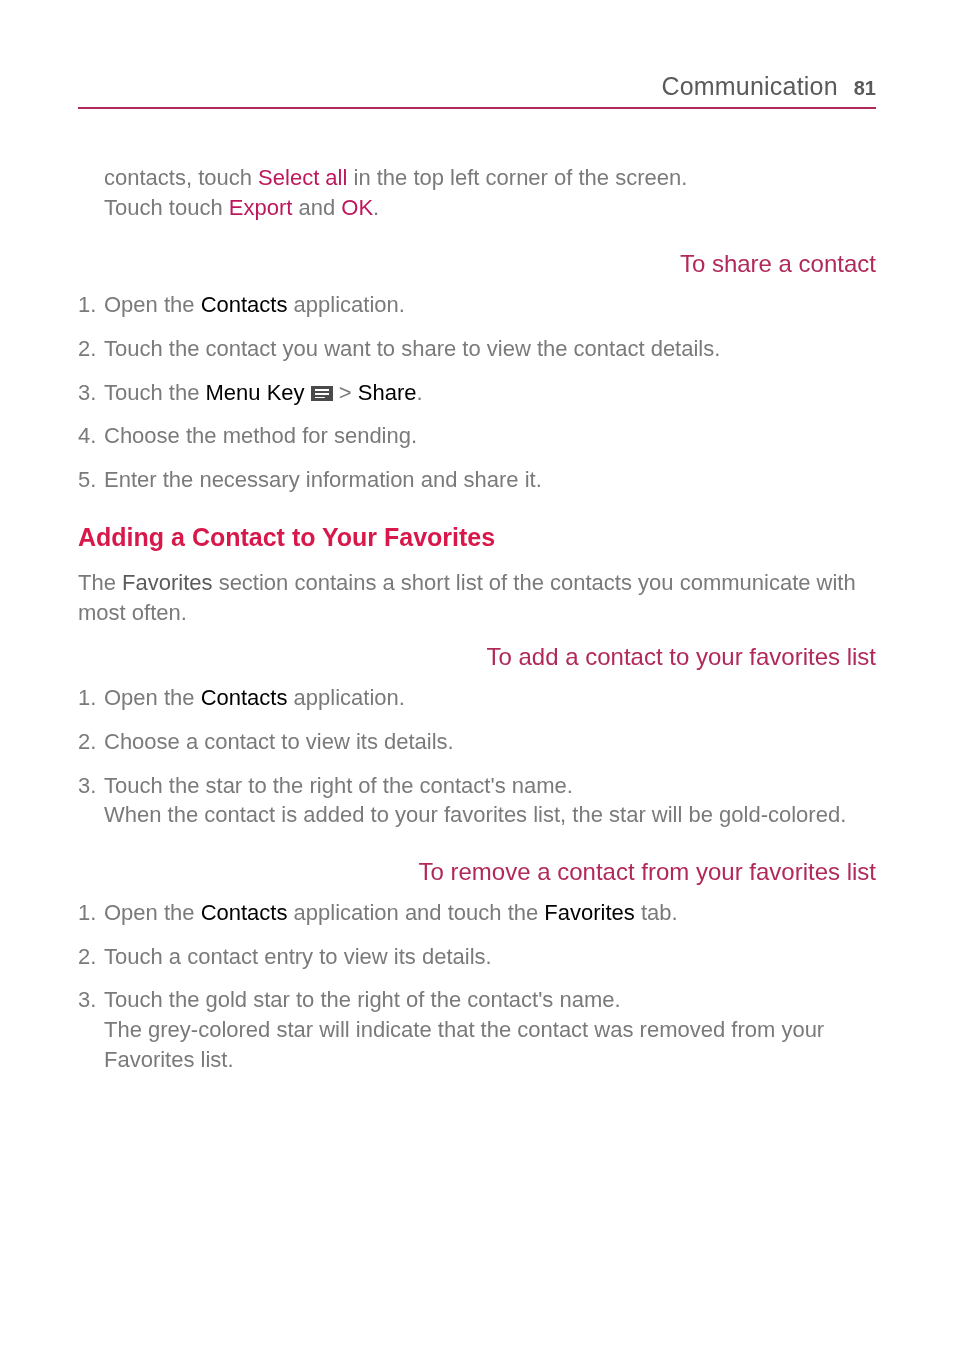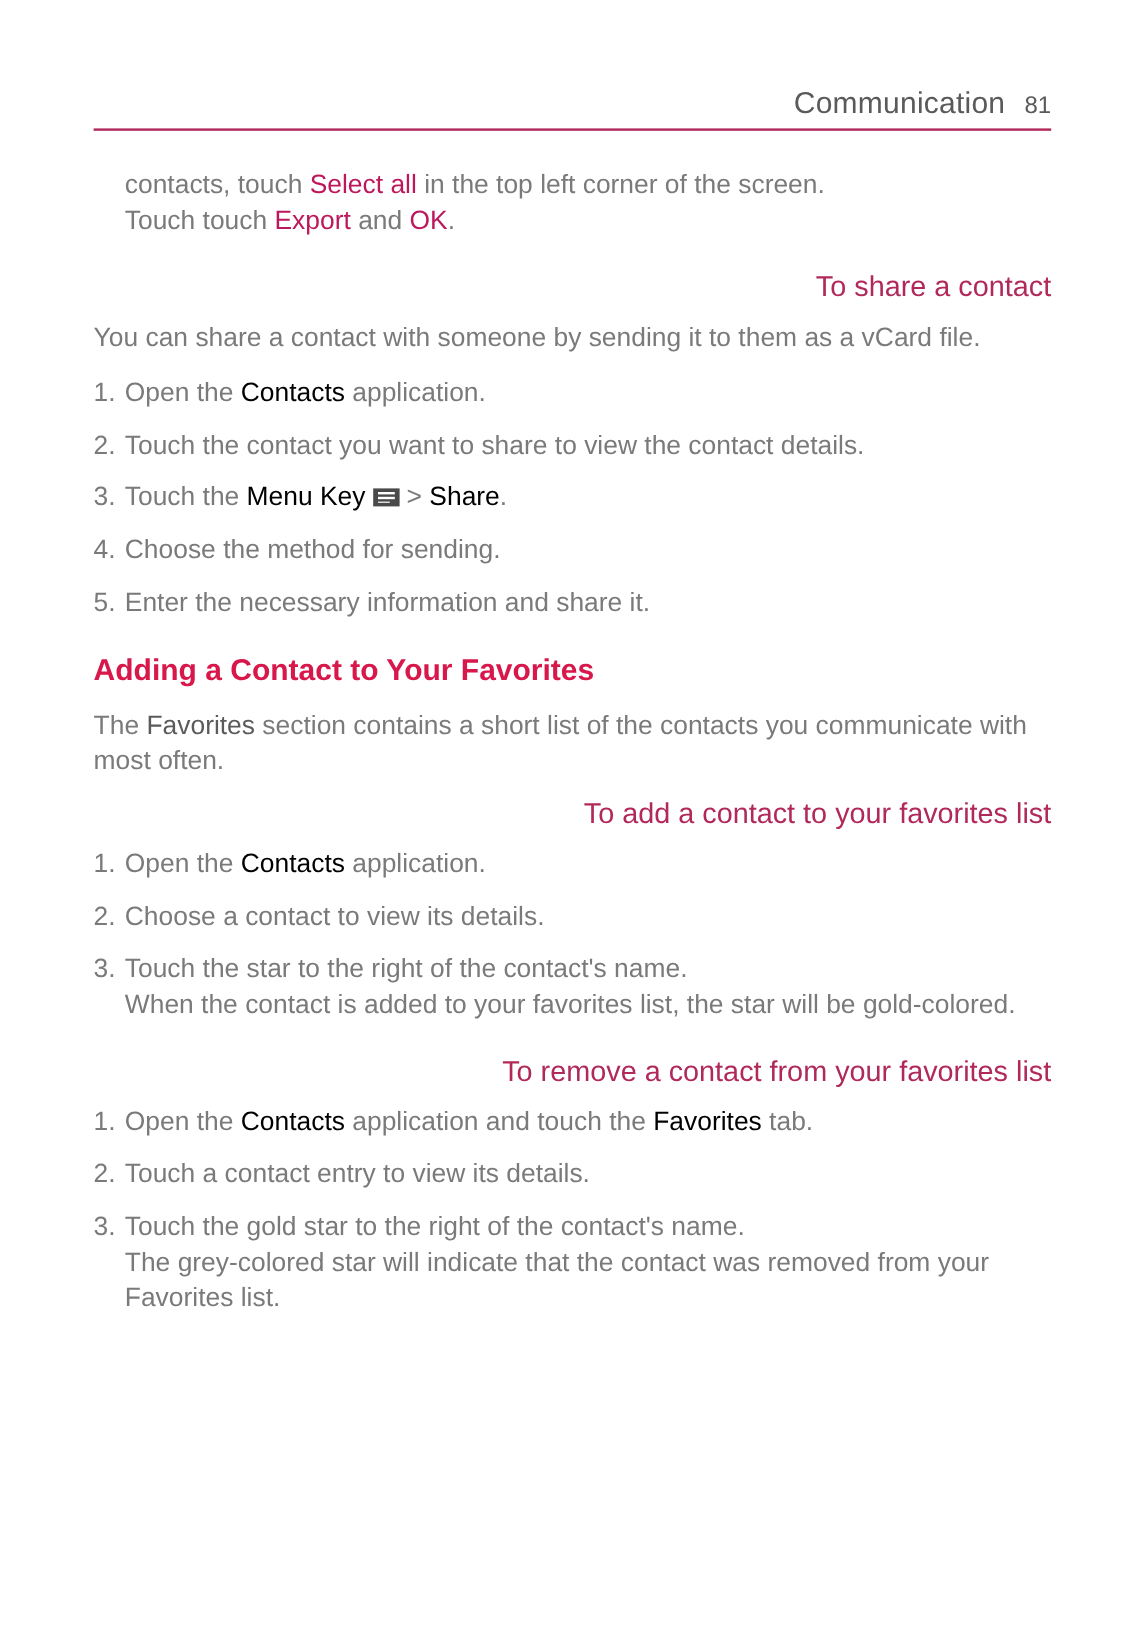--- a/index.html
+++ b/index.html
@@ -9,33 +9,33 @@
   .page {
     padding: 72px 78px 0 78px;
   }
 
   .header {
     display: flex;
     justify-content: flex-end;
     align-items: baseline;
     border-bottom: 2px solid #b1295a;
     padding-bottom: 6px;
-    margin-bottom: 30px;
+    margin-bottom: 54px;
   }
   .header-title {
     color: #5a5a5a;
     font-size: 25px;
     font-weight: 300;
     letter-spacing: 0.2px;
   }
   .header-page {
     color: #5a5a5a;
     font-size: 20px;
     margin-left: 16px;
-    font-weight: 400;
+    font-weight: 700;
   }
 
   .para {
     font-size: 22px;
     color: #7a7a7a;
     line-height: 1.35;
     font-weight: 300;
     margin-bottom: 28px;
     margin-left: 26px;
   }
@@ -111,21 +111,20 @@
     <span class="header-title">Communication</span>
     <span class="header-page">81</span>
   </div>
 
   <p class="para">
     <span>contacts, touch </span><strong>Select all</strong><span> in the top left corner of the screen.</span><br>
     <span>Touch touch </span><strong>Export</strong><span> and </span><strong>OK</strong><span>.</span>
   </p>
 
   <h3 class="sub-head">To share a contact</h3>
-  <p class="lead">You can share a contact with someone by sending it to them as a vCard file.</p>
 
   <ol class="steps">
     <li>
       <span class="num">1.</span><span>Open the </span><strong>Contacts</strong><span> application.</span>
     </li>
     <li>
       <span class="num">2.</span><span>Touch the contact you want to share to view the contact details.</span>
     </li>
     <li>
       <span class="num">3.</span><span>Touch the </span><strong>Menu Key</strong> <span class="menu-icon"></span><span> &gt; </span><strong>Share</strong><span>.</span>

